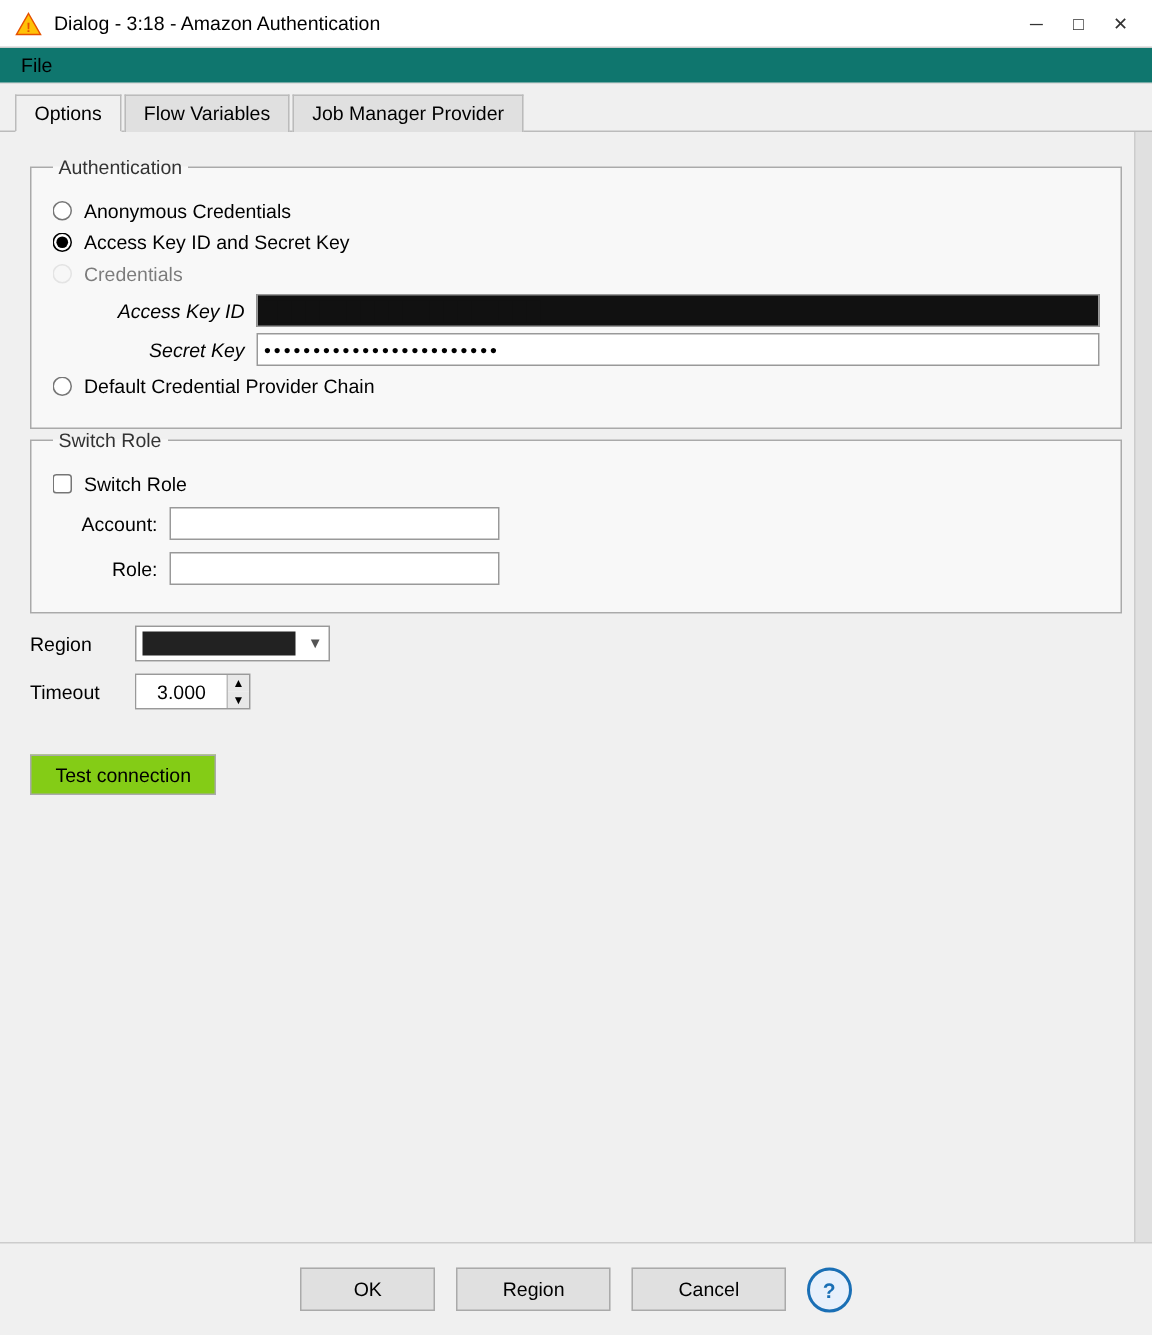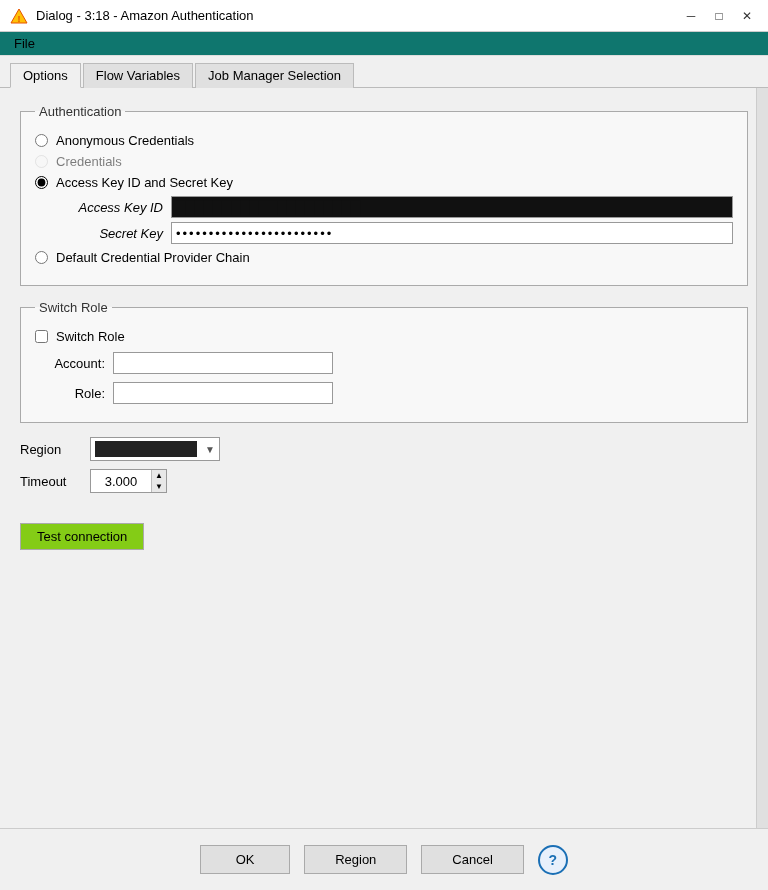--- a/index.html
+++ b/index.html
@@ -103,21 +103,20 @@
       flex: 1;
       padding: 16px 20px;
       overflow-y: auto;
       background: #f0f0f0;
     }
 
     
     .field-group {
       border: 1px solid #aaa;
       padding: 8px 14px 14px 14px;
-      margin-bottom: 14px;
       background: #f8f8f8;
       position: relative;
     }
     .field-group legend {
       font-size: 13px;
       padding: 0 4px;
       color: #333;
     }
 
     
@@ -356,43 +355,43 @@
 
 <div class="menu-bar">
   <span class="menu-item">File</span>
 </div>
 
 <div class="dialog-body">
 
   <div class="tab-bar">
     <div class="tab active">Options</div>
     <div class="tab">Flow Variables</div>
-    <div class="tab">Job Manager Selection</div>
+    <div class="tab">Job Manager Provider</div>
   </div>
 
   <div class="panel-wrap">
     <div class="panel">
 
       
       <fieldset class="field-group">
         <legend>Authentication</legend>
 
         <div class="radio-row">
           <input type="radio" name="auth" id="auth0" style="">
           <label for="auth0">Anonymous Credentials</label>
         </div>
 
+        <div class="radio-row">
+          <input type="radio" name="auth" id="auth2" checked="" style="">
+          <label for="auth2">Access Key ID and Secret Key</label>
+        </div>
+
         <div class="radio-row" style="opacity:0.5;">
           <input type="radio" name="auth" id="auth1" disabled="" style="">
           <label for="auth1">Credentials</label>
-        </div>
-
-        <div class="radio-row">
-          <input type="radio" name="auth" id="auth2" checked="" style="">
-          <label for="auth2">Access Key ID and Secret Key</label>
         </div>
 
         <div class="key-row">
           <span class="key-label">Access Key ID</span>
           <input class="key-input blacked" type="text" value="████████████████████" style="background: rgb(17, 17, 17); color: rgb(17, 17, 17);">
         </div>
 
         <div class="key-row">
           <span class="key-label">Secret Key</span>
           <input class="key-input" type="password" value="••••••••••••••••••••••••" style="letter-spacing: 2px;">

